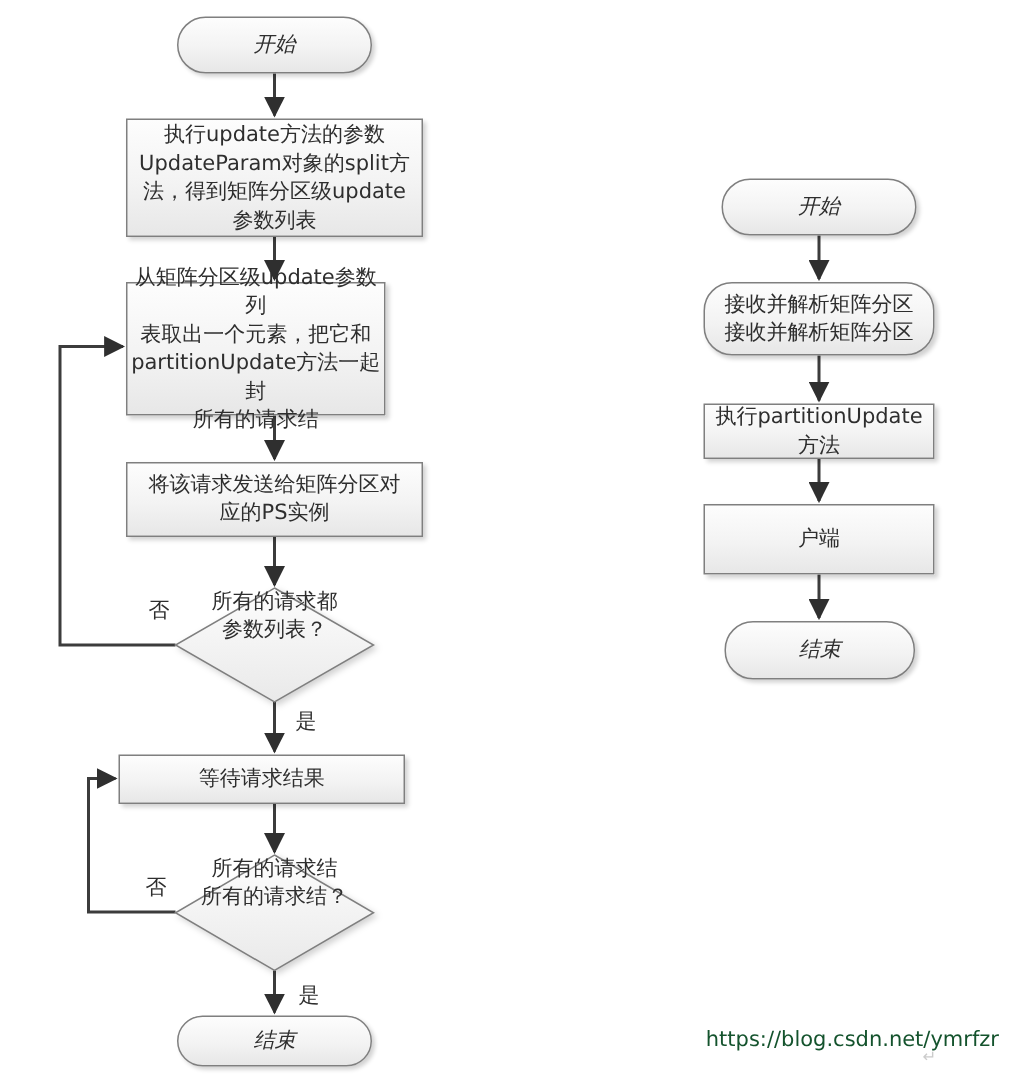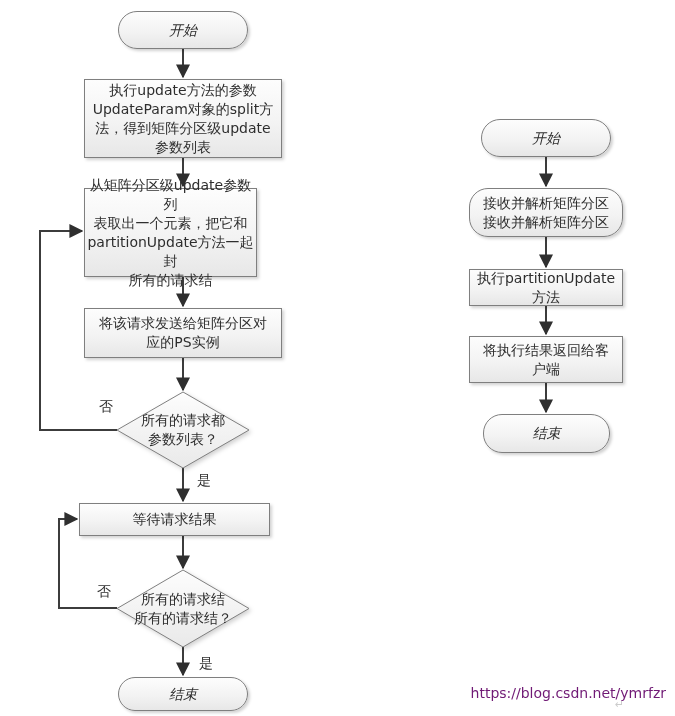--- a/index.html
+++ b/index.html
@@ -7,25 +7,25 @@
   #canvas{position:relative;width:675px;height:716px;background:#ffffff;overflow:hidden;}
   #edges{position:absolute;left:0;top:0;width:675px;height:716px;z-index:1;}
   .node{position:absolute;z-index:2;display:flex;align-items:center;justify-content:center;
         flex-direction:column;text-align:center;color:#2e2e2e;font-size:14px;line-height:19px;}
   .process,.terminator{background:linear-gradient(180deg,#fdfdfd 0%,#f3f3f3 55%,#e7e7e7 100%);
         border:1px solid #7f7f7f;box-shadow:2px 2px 3px rgba(0,0,0,0.18);box-sizing:border-box;}
   .terminator{border-radius:19px;font-style:italic;}
   .diamond-wrap{position:absolute;z-index:2;}
   .diamond-wrap svg{position:absolute;left:0;top:0;overflow:visible;}
   .diamond-text{position:absolute;left:0;top:0;width:100%;height:100%;display:flex;
-        flex-direction:column;align-items:center;justify-content:center;text-align:center;
+        flex-direction:column;align-items:center;text-align:center;
         color:#2e2e2e;font-size:14px;line-height:19px;z-index:3;}
   .branch-label{position:absolute;z-index:3;color:#2e2e2e;font-size:14px;}
   .watermark{position:absolute;left:470px;top:685px;width:196px;text-align:right;
-        color:#701a75;font-size:14px;z-index:0;}
+        color:#14532d;font-size:14px;z-index:0;}
   .return-mark{position:absolute;left:615px;top:698px;color:#cccccc;font-size:11px;z-index:0;}
   .line{fill:none;stroke:#3c3c3c;stroke-width:2;}
   .dshape{fill:url(#dgrad);stroke:#7f7f7f;stroke-width:1;filter:drop-shadow(2px 2px 2px rgba(0,0,0,0.18));}
 </style>
 </head>
 <body>
 
 <div id="canvas">
 
   <svg id="edges" viewBox="0 0 675 716">
@@ -121,21 +121,20 @@
     <div>接收并解析矩阵分区</div>
     <div>接收并解析矩阵分区</div>
   </div>
 
   <div class="node process" style="left:469px;top:269px;width:154px;height:37px;">
     <div>执行partitionUpdate</div>
     <div>方法</div>
   </div>
 
   <div class="node process" style="left:469px;top:336px;width:154px;height:47px;">
-    <div>将执行结果返回给客</div>
     <div>户端</div>
   </div>
 
   <div class="node terminator" style="left:483px;top:414px;width:127px;height:39px;">
     <div>结束</div>
   </div>
 
   <div class="watermark">https://blog.csdn.net/ymrfzr</div>
   <div class="return-mark">↵</div>
 

